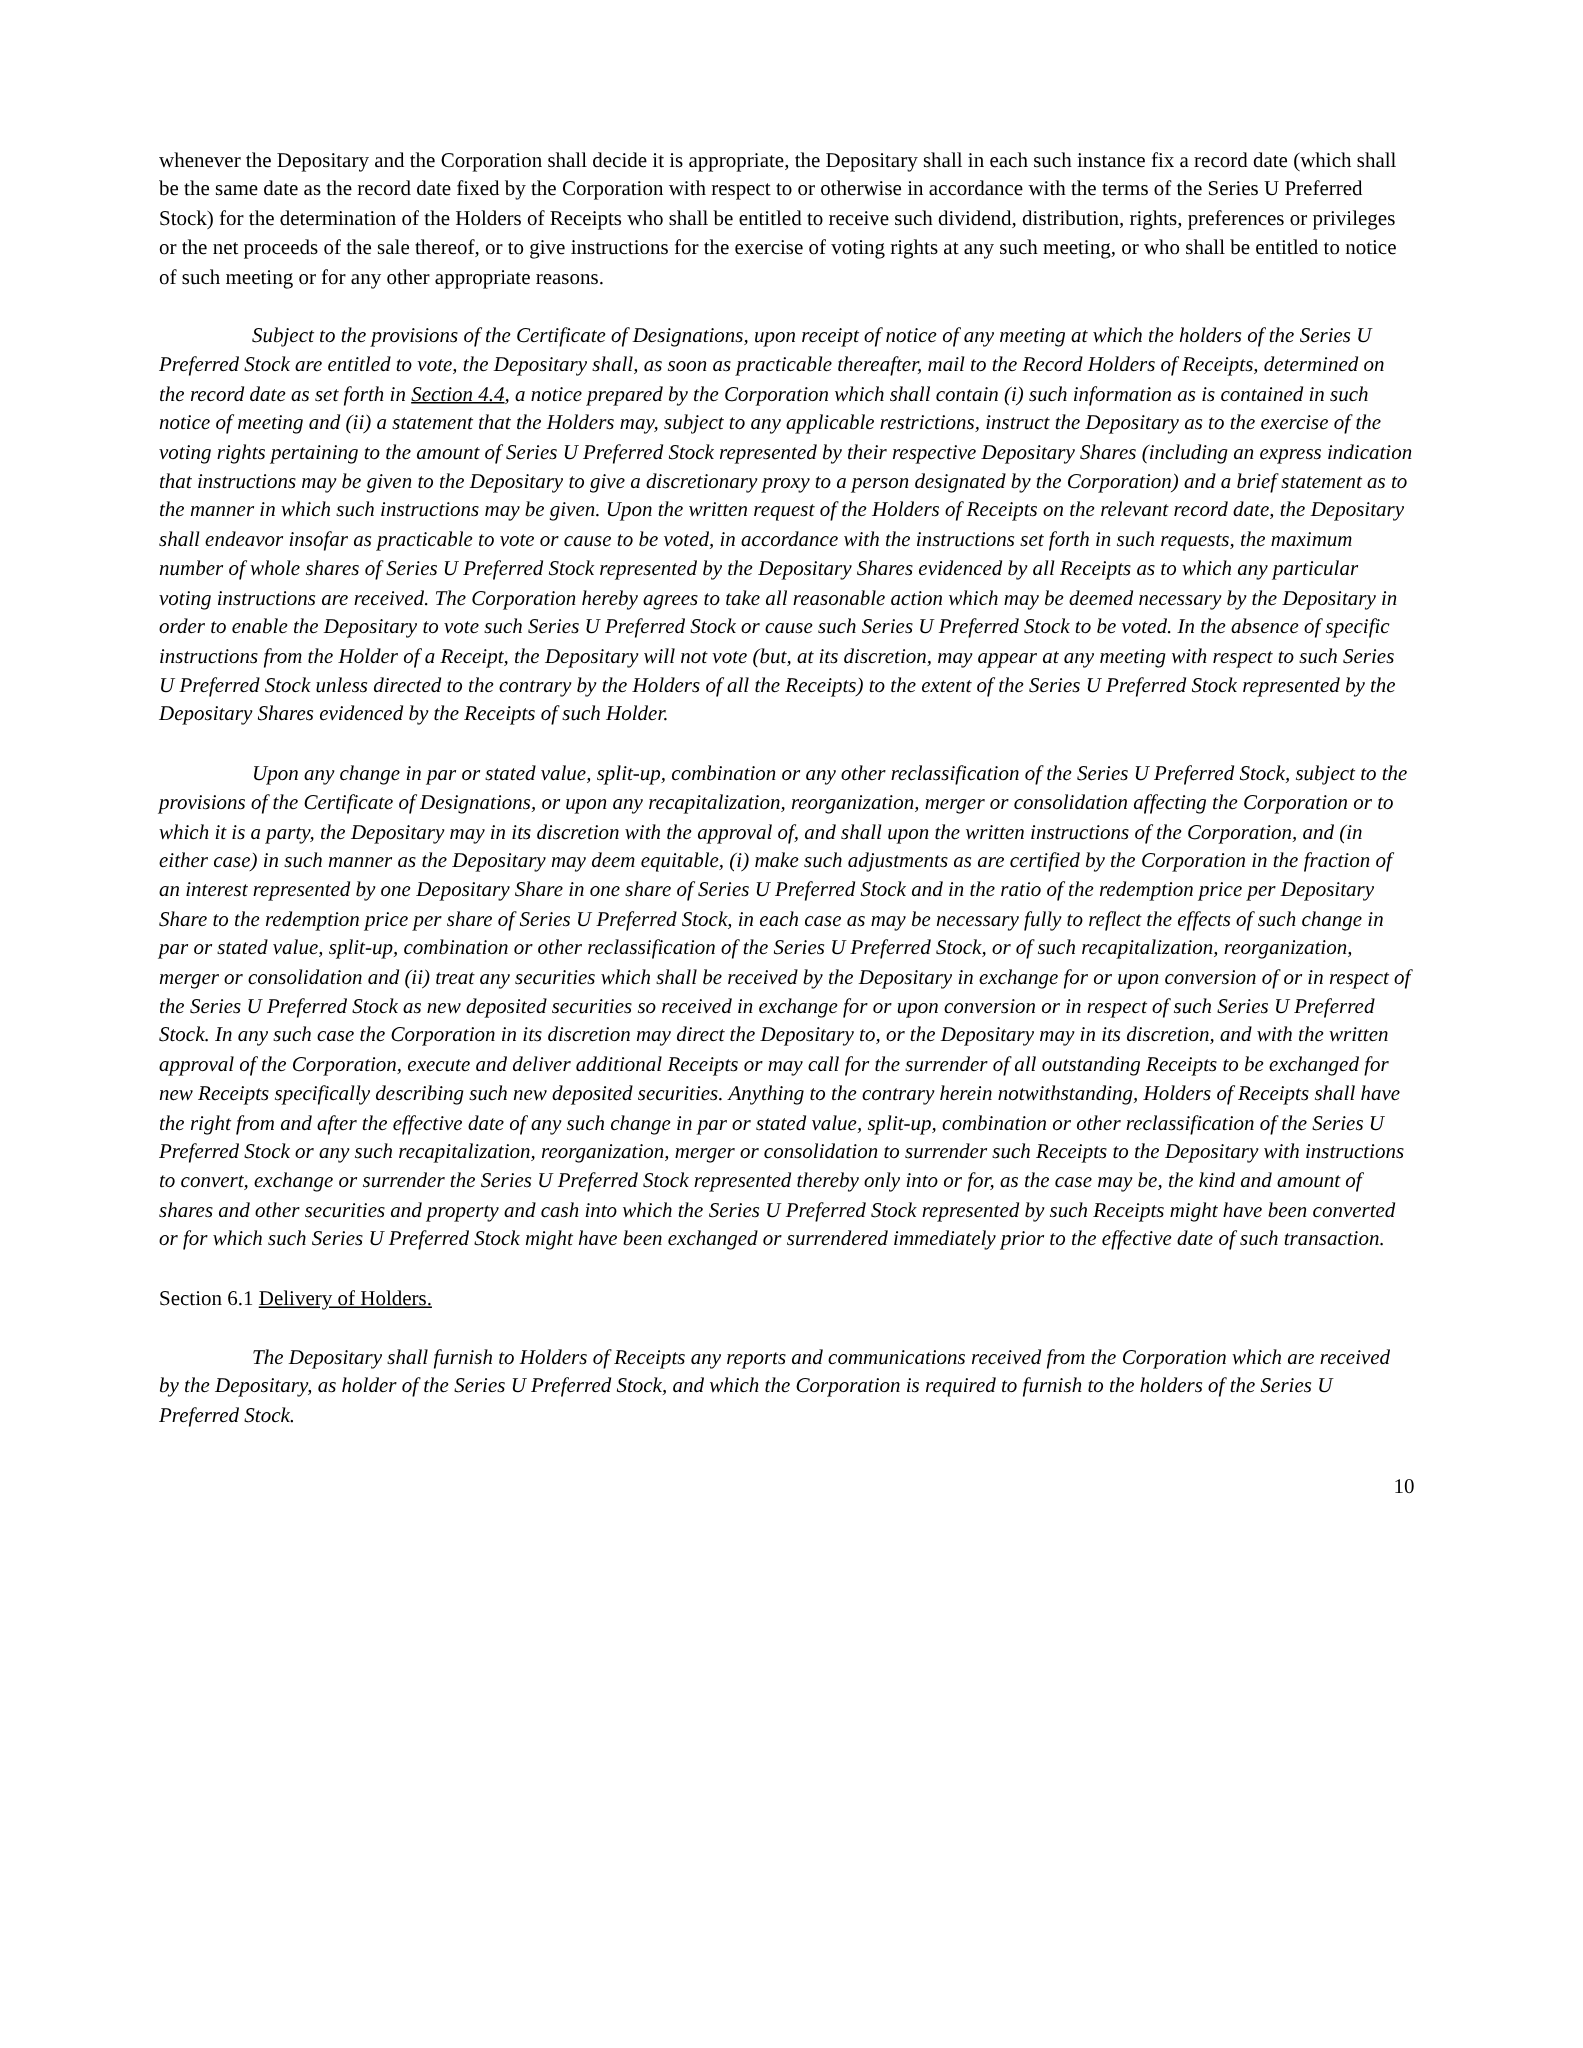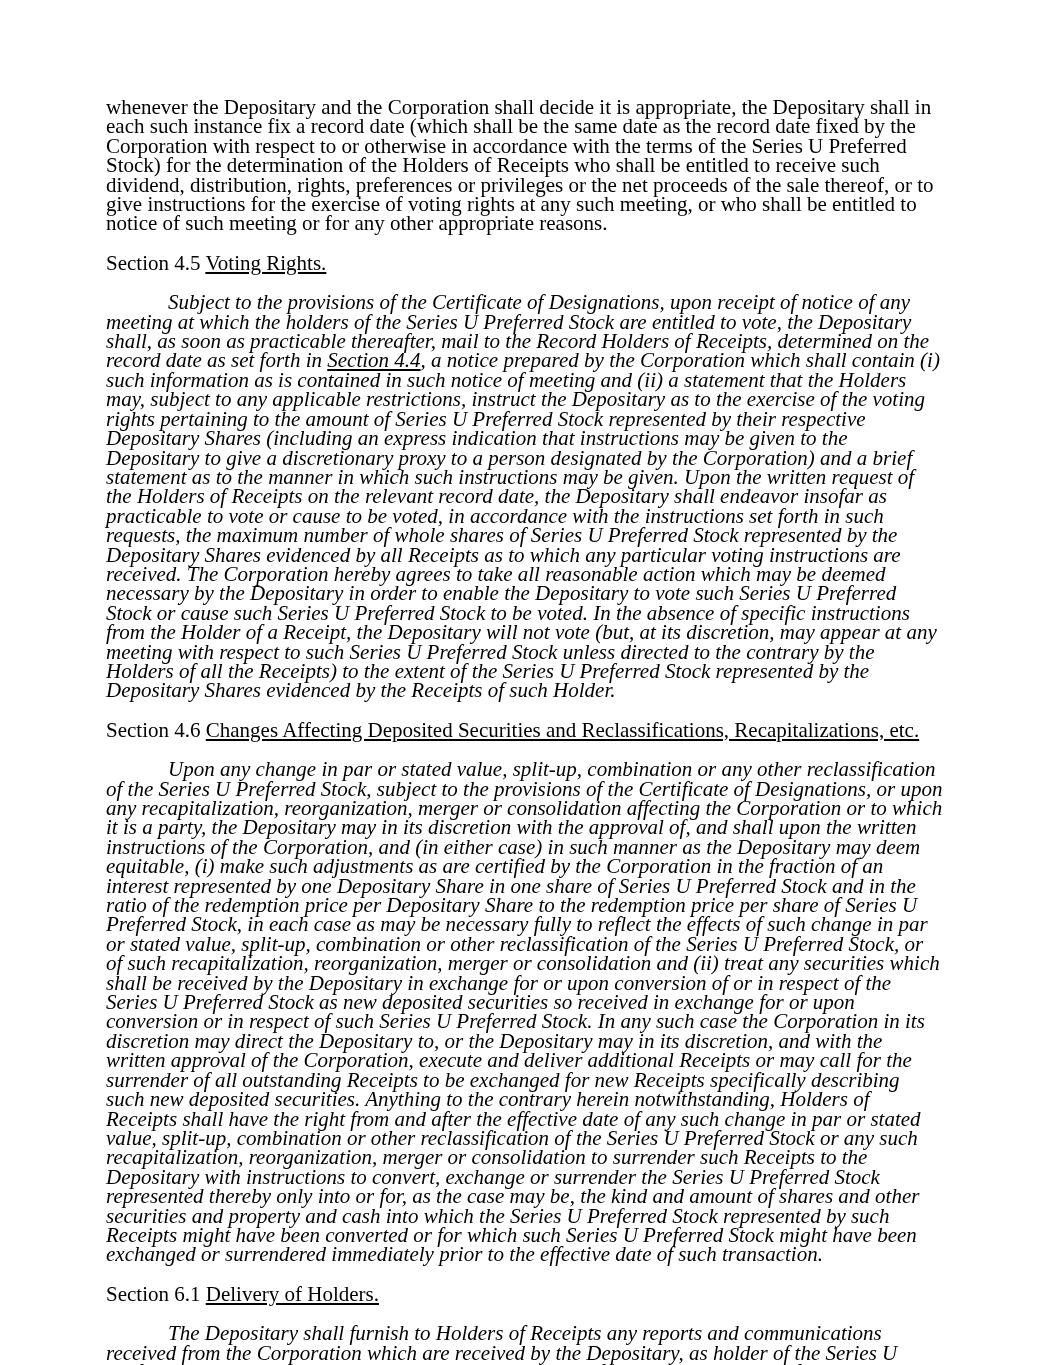--- a/index.html
+++ b/index.html
@@ -9,52 +9,46 @@
     background: #ffffff;
     overflow: hidden;
     font-family: "Liberation Serif", "DejaVu Serif", serif;
   }
   .page {
     box-sizing: border-box;
     width: 1055px;
     height: 1365px;
     padding: 98px 112px 0 106px;
     color: #000000;
-    font-size: 21px;
+    font-size: 14px;
     line-height: 19.4px;
     text-align: left;
   }
   .block { margin: 0 0 20px 0; }
   .para-indent { text-indent: 62px; font-style: italic; }
   .u { text-decoration: underline; }
   .page-footer {
     text-align: right;
     margin-top: 28px;
   }
 </style>
 </head>
 <body>
 
 <div class="page">
 
   <p class="block">
     <span>whenever the Depositary and the Corporation shall decide it is appropriate, the Depositary shall in each such instance fix a record date (which shall be the same date as the record date fixed by the Corporation with respect to or otherwise in accordance with the terms of the Series U Preferred Stock) for the determination of the Holders of Receipts who shall be entitled to receive such dividend, distribution, rights, preferences or privileges or the net proceeds of the sale thereof, or to give instructions for the exercise of voting rights at any such meeting, or who shall be entitled to notice of such meeting or for any other appropriate reasons.</span>
   </p>
 
-  <p class="block">
-    <span>Section 4.5 </span><span class="u">Voting Rights.</span>
-  </p>
 
   <p class="block para-indent">
     <span>Subject to the provisions of the Certificate of Designations, upon receipt of notice of any meeting at which the holders of the Series U Preferred Stock are entitled to vote, the Depositary shall, as soon as practicable thereafter, mail to the Record Holders of Receipts, determined on the record date as set forth in </span><span class="u">Section 4.4</span><span>, a notice prepared by the Corporation which shall contain (i) such information as is contained in such notice of meeting and (ii) a statement that the Holders may, subject to any applicable restrictions, instruct the Depositary as to the exercise of the voting rights pertaining to the amount of Series U Preferred Stock represented by their respective Depositary Shares (including an express indication that instructions may be given to the Depositary to give a discretionary proxy to a person designated by the Corporation) and a brief statement as to the manner in which such instructions may be given. Upon the written request of the Holders of Receipts on the relevant record date, the Depositary shall endeavor insofar as practicable to vote or cause to be voted, in accordance with the instructions set forth in such requests, the maximum number of whole shares of Series U Preferred Stock represented by the Depositary Shares evidenced by all Receipts as to which any particular voting instructions are received. The Corporation hereby agrees to take all reasonable action which may be deemed necessary by the Depositary in order to enable the Depositary to vote such Series U Preferred Stock or cause such Series U Preferred Stock to be voted. In the absence of specific instructions from the Holder of a Receipt, the Depositary will not vote (but, at its discretion, may appear at any meeting with respect to such Series U Preferred Stock unless directed to the contrary by the Holders of all the Receipts) to the extent of the Series U Preferred Stock represented by the Depositary Shares evidenced by the Receipts of such Holder.</span>
   </p>
 
-  <p class="block">
-    <span>Section 4.6 </span><span class="u">Changes Affecting Deposited Securities and Reclassifications, Recapitalizations, etc.</span>
-  </p>
 
   <p class="block para-indent">
     <span>Upon any change in par or stated value, split-up, combination or any other reclassification of the Series U Preferred Stock, subject to the provisions of the Certificate of Designations, or upon any recapitalization, reorganization, merger or consolidation affecting the Corporation or to which it is a party, the Depositary may in its discretion with the approval of, and shall upon the written instructions of the Corporation, and (in either case) in such manner as the Depositary may deem equitable, (i) make such adjustments as are certified by the Corporation in the fraction of an interest represented by one Depositary Share in one share of Series U Preferred Stock and in the ratio of the redemption price per Depositary Share to the redemption price per share of Series U Preferred Stock, in each case as may be necessary fully to reflect the effects of such change in par or stated value, split-up, combination or other reclassification of the Series U Preferred Stock, or of such recapitalization, reorganization, merger or consolidation and (ii) treat any securities which shall be received by the Depositary in exchange for or upon conversion of or in respect of the Series U Preferred Stock as new deposited securities so received in exchange for or upon conversion or in respect of such Series U Preferred Stock. In any such case the Corporation in its discretion may direct the Depositary to, or the Depositary may in its discretion, and with the written approval of the Corporation, execute and deliver additional Receipts or may call for the surrender of all outstanding Receipts to be exchanged for new Receipts specifically describing such new deposited securities. Anything to the contrary herein notwithstanding, Holders of Receipts shall have the right from and after the effective date of any such change in par or stated value, split-up, combination or other reclassification of the Series U Preferred Stock or any such recapitalization, reorganization, merger or consolidation to surrender such Receipts to the Depositary with instructions to convert, exchange or surrender the Series U Preferred Stock represented thereby only into or for, as the case may be, the kind and amount of shares and other securities and property and cash into which the Series U Preferred Stock represented by such Receipts might have been converted or for which such Series U Preferred Stock might have been exchanged or surrendered immediately prior to the effective date of such transaction.</span>
   </p>
 
   <p class="block">
     <span>Section 6.1 </span><span class="u">Delivery of Holders.</span>
   </p>
 
   <p class="block para-indent">

